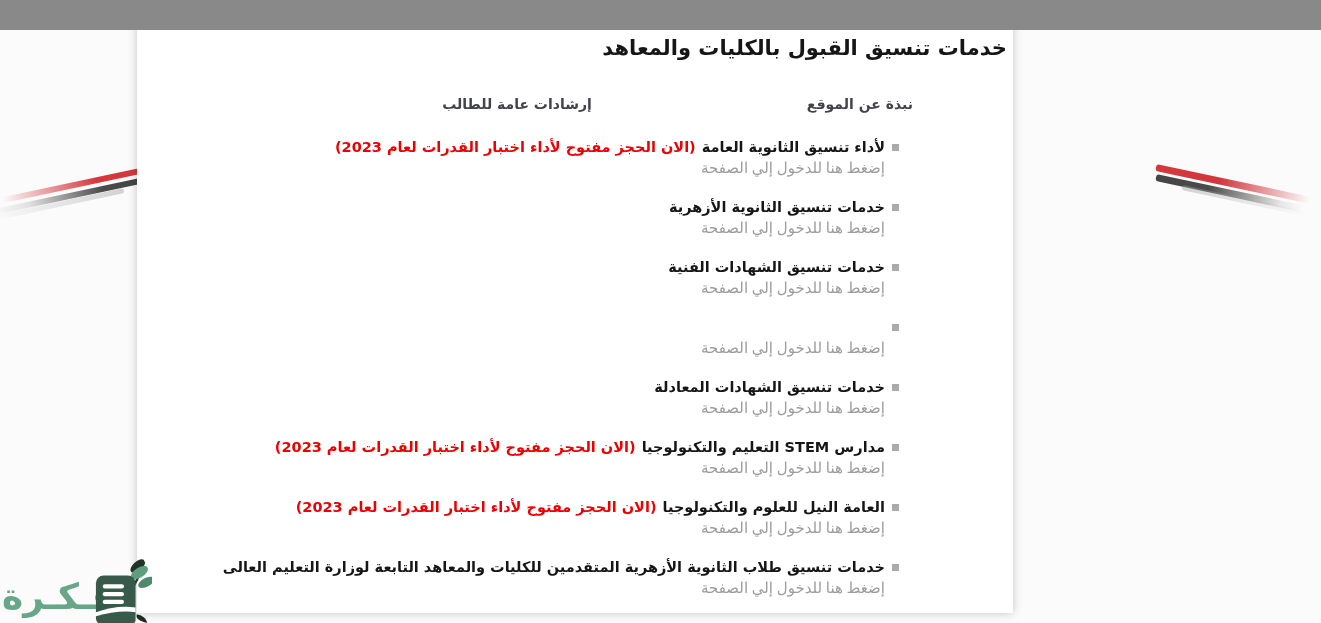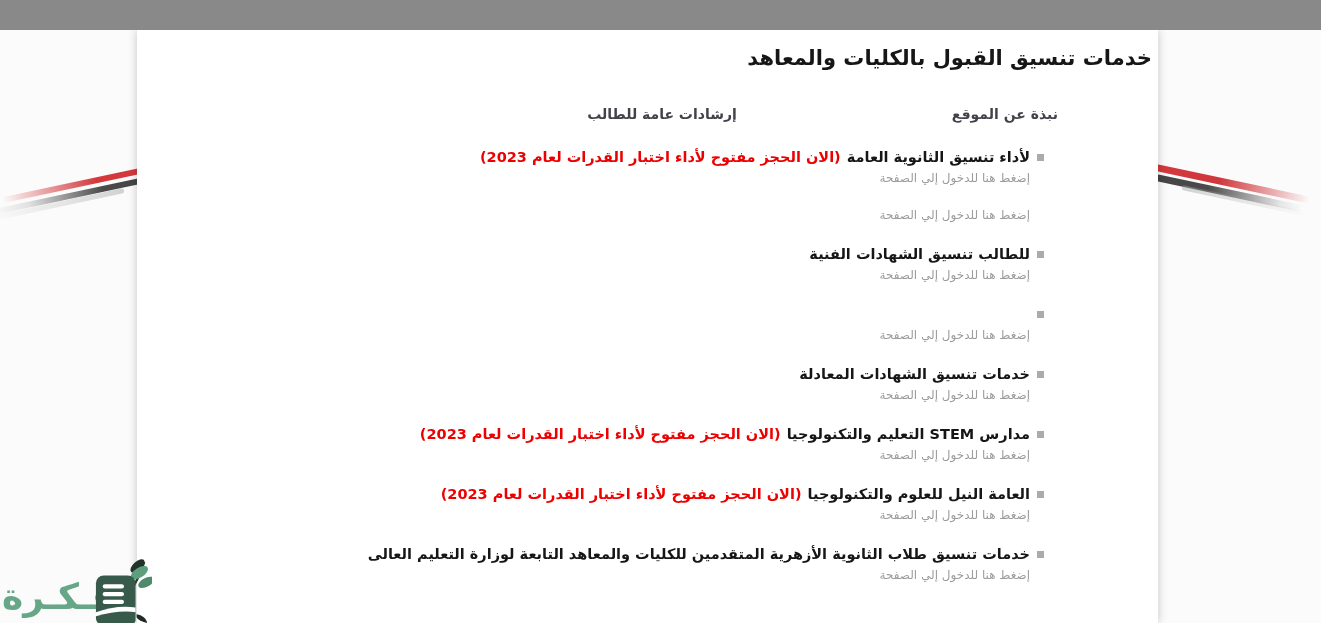--- a/index.html
+++ b/index.html
@@ -20,21 +20,21 @@
     background:#fbfbfb;
     position:relative;
   }
   
   .topbar{
     position:absolute;top:0;left:0;width:1321px;height:30px;
     background:var(--bar-gray);z-index:6;
   }
   
   .card{
-    position:absolute;top:30px;left:137px;width:1021px;height:593px;
+    position:absolute;top:20px;left:137px;width:876px;height:593px;
     background:#ffffff;
     box-shadow:0 0 9px rgba(0,0,0,0.22);
     z-index:3;
     direction:rtl;
   }
   .page-title{
     margin-top:14px;
     padding-right:6px;
     font-size:21px;
     font-weight:bold;
@@ -72,25 +72,26 @@
     margin-left:7px;
     position:relative;top:-1px;
   }
   .service-badge{
     color:var(--badge-red);
     margin-right:6px;
   }
   .service-enter-link{
     display:block;
     margin-right:14px;
-    font-size:12px;
+    font-size:15px;
     color:var(--link-gray);
     line-height:17px;
     text-decoration:none;
     cursor:pointer;
+    font-family:Liberation Serif, serif;
   }
   
   .ribbon{position:absolute;z-index:1;pointer-events:none;}
   .ribbon .stripe{position:absolute;border-radius:3px;}
   .ribbon-left{left:0;top:160px;width:140px;height:62px;}
   .ribbon-left .stripe{transform-origin:right center;transform:rotate(-12deg);}
   .ribbon-left .s-red{
     right:0;top:8px;width:148px;height:6px;
     background:linear-gradient(to left, var(--flag-red) 0%, var(--flag-red) 30%, rgba(212,56,60,0) 95%);
   }
@@ -156,26 +157,29 @@
 
   <div class="services">
   <div class="service-item">
     <div class="service-title-row">
       <span class="square-bullet"></span><span>لأداء تنسيق الثانوية العامة</span><span class="service-badge">(الان الحجز مفتوح لأداء اختبار القدرات لعام 2023)</span>
     </div>
     <a class="service-enter-link">إضغط هنا للدخول إلي الصفحة</a>
   </div>
 
   <div class="service-item">
-    <a class="service-enter-link">إضغط هنا للدخول إلي الصفحة</a>
-  </div>
-
-  <div class="service-item">
-    <div class="service-title-row">
-      <span class="square-bullet"></span><span>للطالب تنسيق الشهادات الفنية</span>
+    <div class="service-title-row">
+      <span class="square-bullet"></span><span>خدمات تنسيق الثانوية الأزهرية</span>
+    </div>
+    <a class="service-enter-link">إضغط هنا للدخول إلي الصفحة</a>
+  </div>
+
+  <div class="service-item">
+    <div class="service-title-row">
+      <span class="square-bullet"></span><span>خدمات تنسيق الشهادات الفنية</span>
     </div>
     <a class="service-enter-link">إضغط هنا للدخول إلي الصفحة</a>
   </div>
 
   <div class="service-item">
     <div class="service-title-row">
       <span class="square-bullet"></span>
     </div>
     <a class="service-enter-link">إضغط هنا للدخول إلي الصفحة</a>
   </div>

